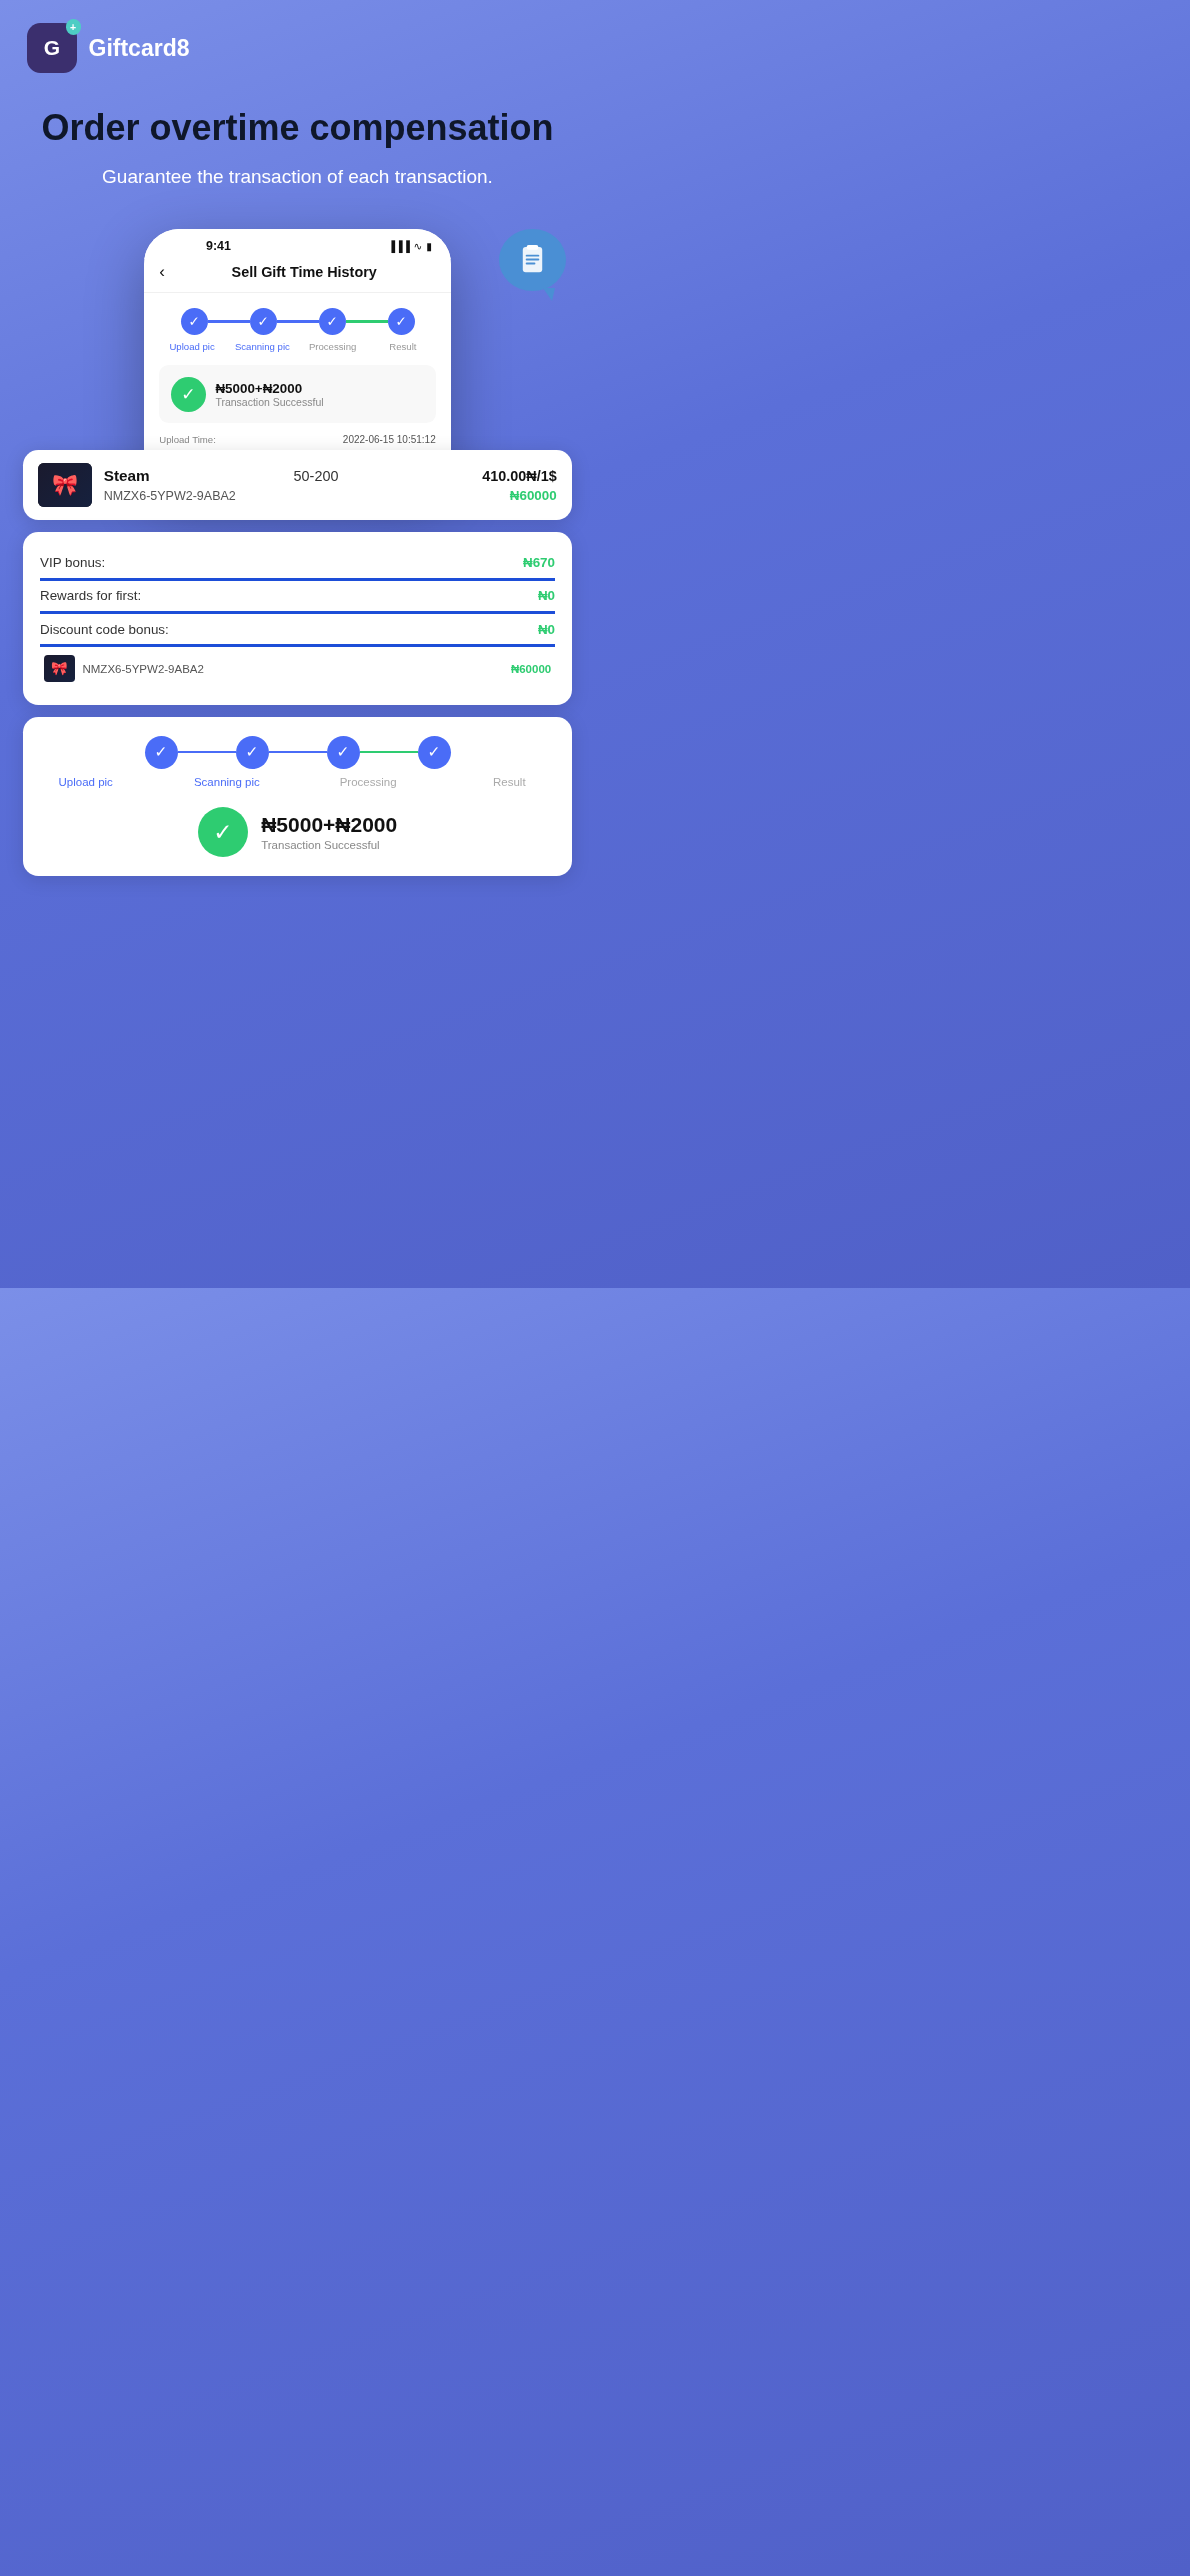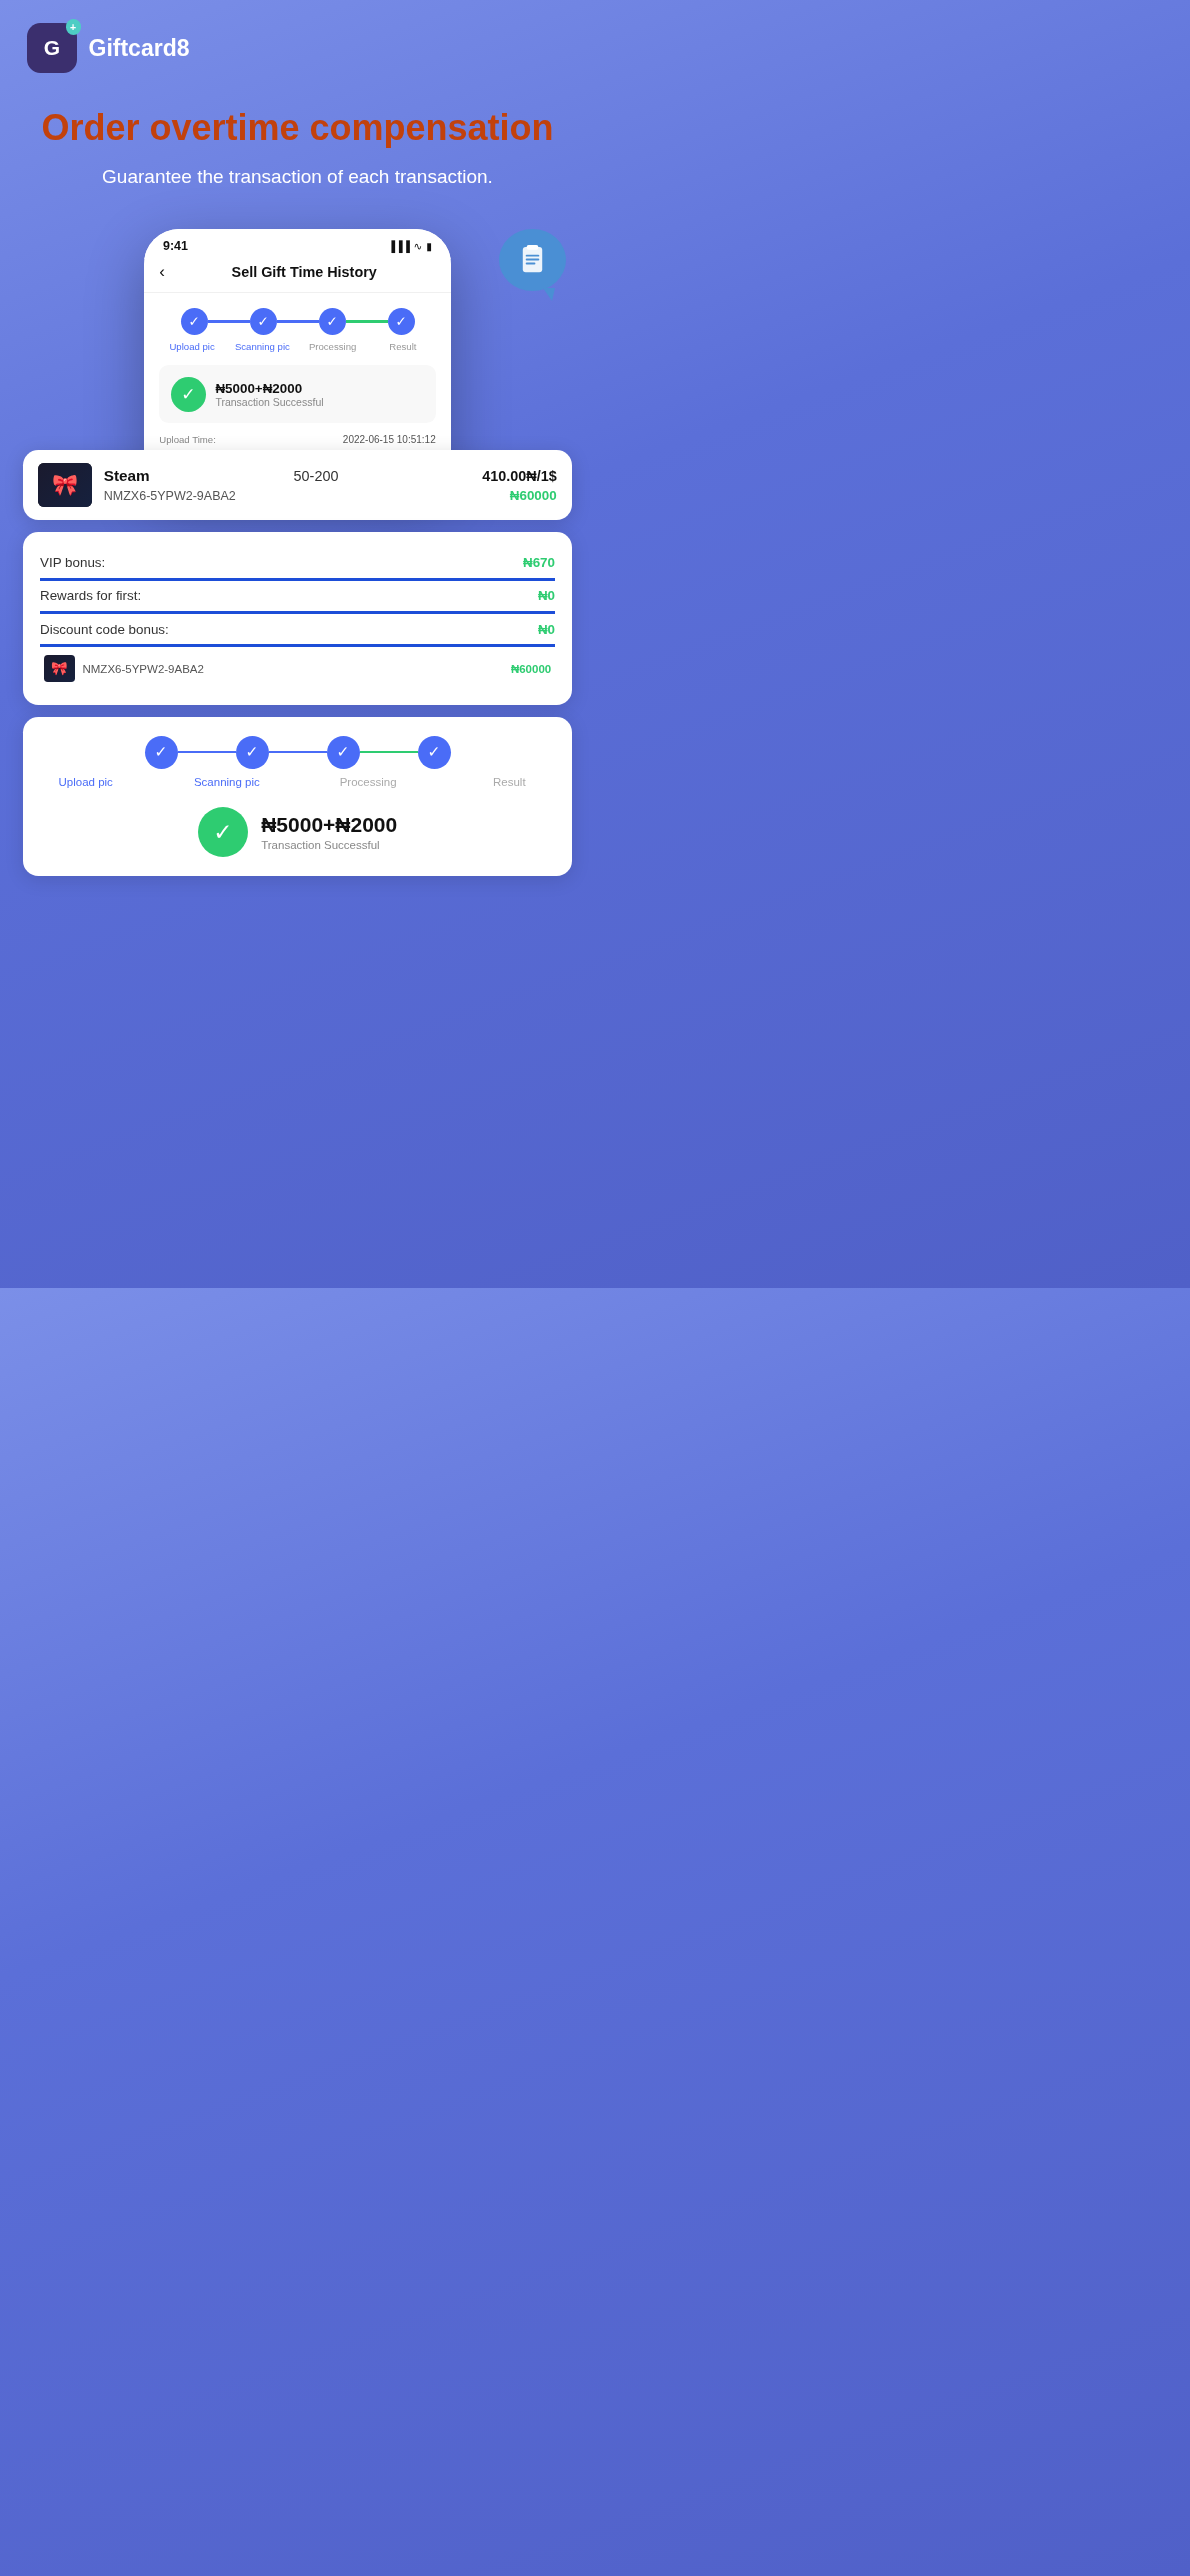--- a/index.html
+++ b/index.html
@@ -66,21 +66,21 @@
       font-weight: 700;
     }
 
     
     .hero-section {
       text-align: center;
       padding: 19px 38px 29px;
     }
 
     .hero-title {
-      color: #c2410c;
+      color: #0f172a;
       font-size: 36px;
       font-weight: 900;
       line-height: 1.15;
       margin-bottom: 15.3px;
     }
 
     .hero-subtitle {
       color: white;
       font-size: 19px;
       font-weight: 400;
@@ -111,20 +111,21 @@
       justify-content: space-between;
       align-items: center;
       padding: 9.6px 19px 5.8px;
       background: white;
     }
 
     .phone-time {
       font-size: 12.5px;
       font-weight: 600;
       color: #111;
+      margin-left: 43px;
     }
 
     .phone-icons {
       display: flex;
       gap: 3.8px;
       align-items: center;
     }
 
     .phone-icons span {
       font-size: 10.5px;

